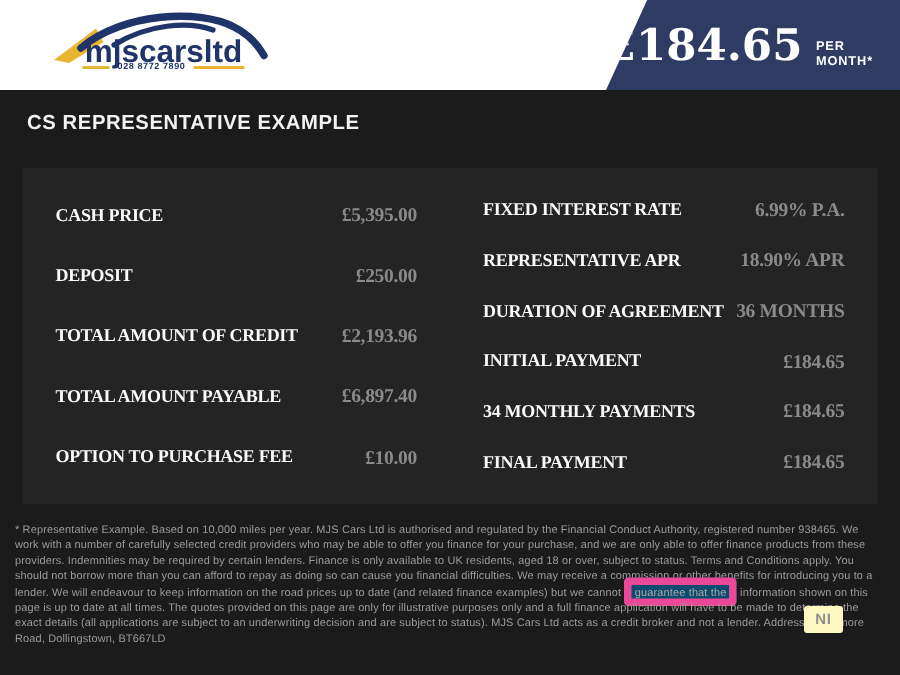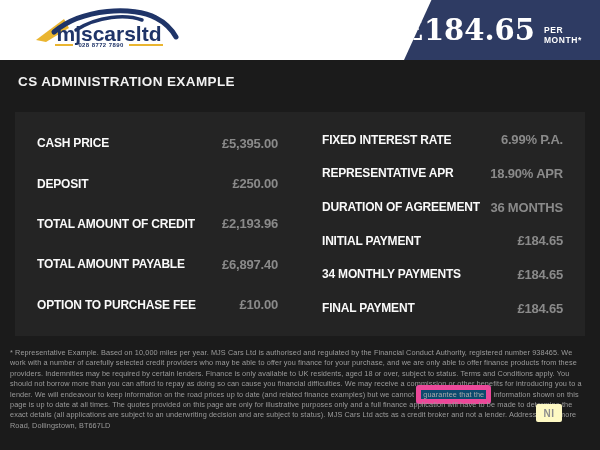--- a/index.html
+++ b/index.html
@@ -87,20 +87,21 @@
     color: #f2f2f2;
     letter-spacing: 0.4px;
   }
 
   
   .panels {
     position: absolute;
     left: 15px; top: 112px;
     width: 570px; height: 224px;
     display: flex;
+    font-family: Liberation Serif, serif;
   }
   .panel {
     flex: 1 1 0;
     background: #242424;
     padding: 11px 22px;
     display: flex;
     flex-direction: column;
     justify-content: space-around;
   }
   .frow {
@@ -183,21 +184,21 @@
         <div class="logo-rule right"></div>
       </div>
     </div>
 
     <div class="price-banner">
       <div class="price-amount">£184.65</div>
       <div class="price-period">PER MONTH*</div>
     </div>
   </div>
 
-  <div class="section-title">CS ADMINISTRATION EXAMPLE</div>
+  <div class="section-title">CS REPRESENTATIVE EXAMPLE</div>
 
   <div class="panels">
 
     <div class="panel">
       <div class="frow">
         <span class="flabel">CASH PRICE</span>
         <span class="fvalue">£5,395.00</span>
       </div>
       <div class="frow">
         <span class="flabel">DEPOSIT</span>

